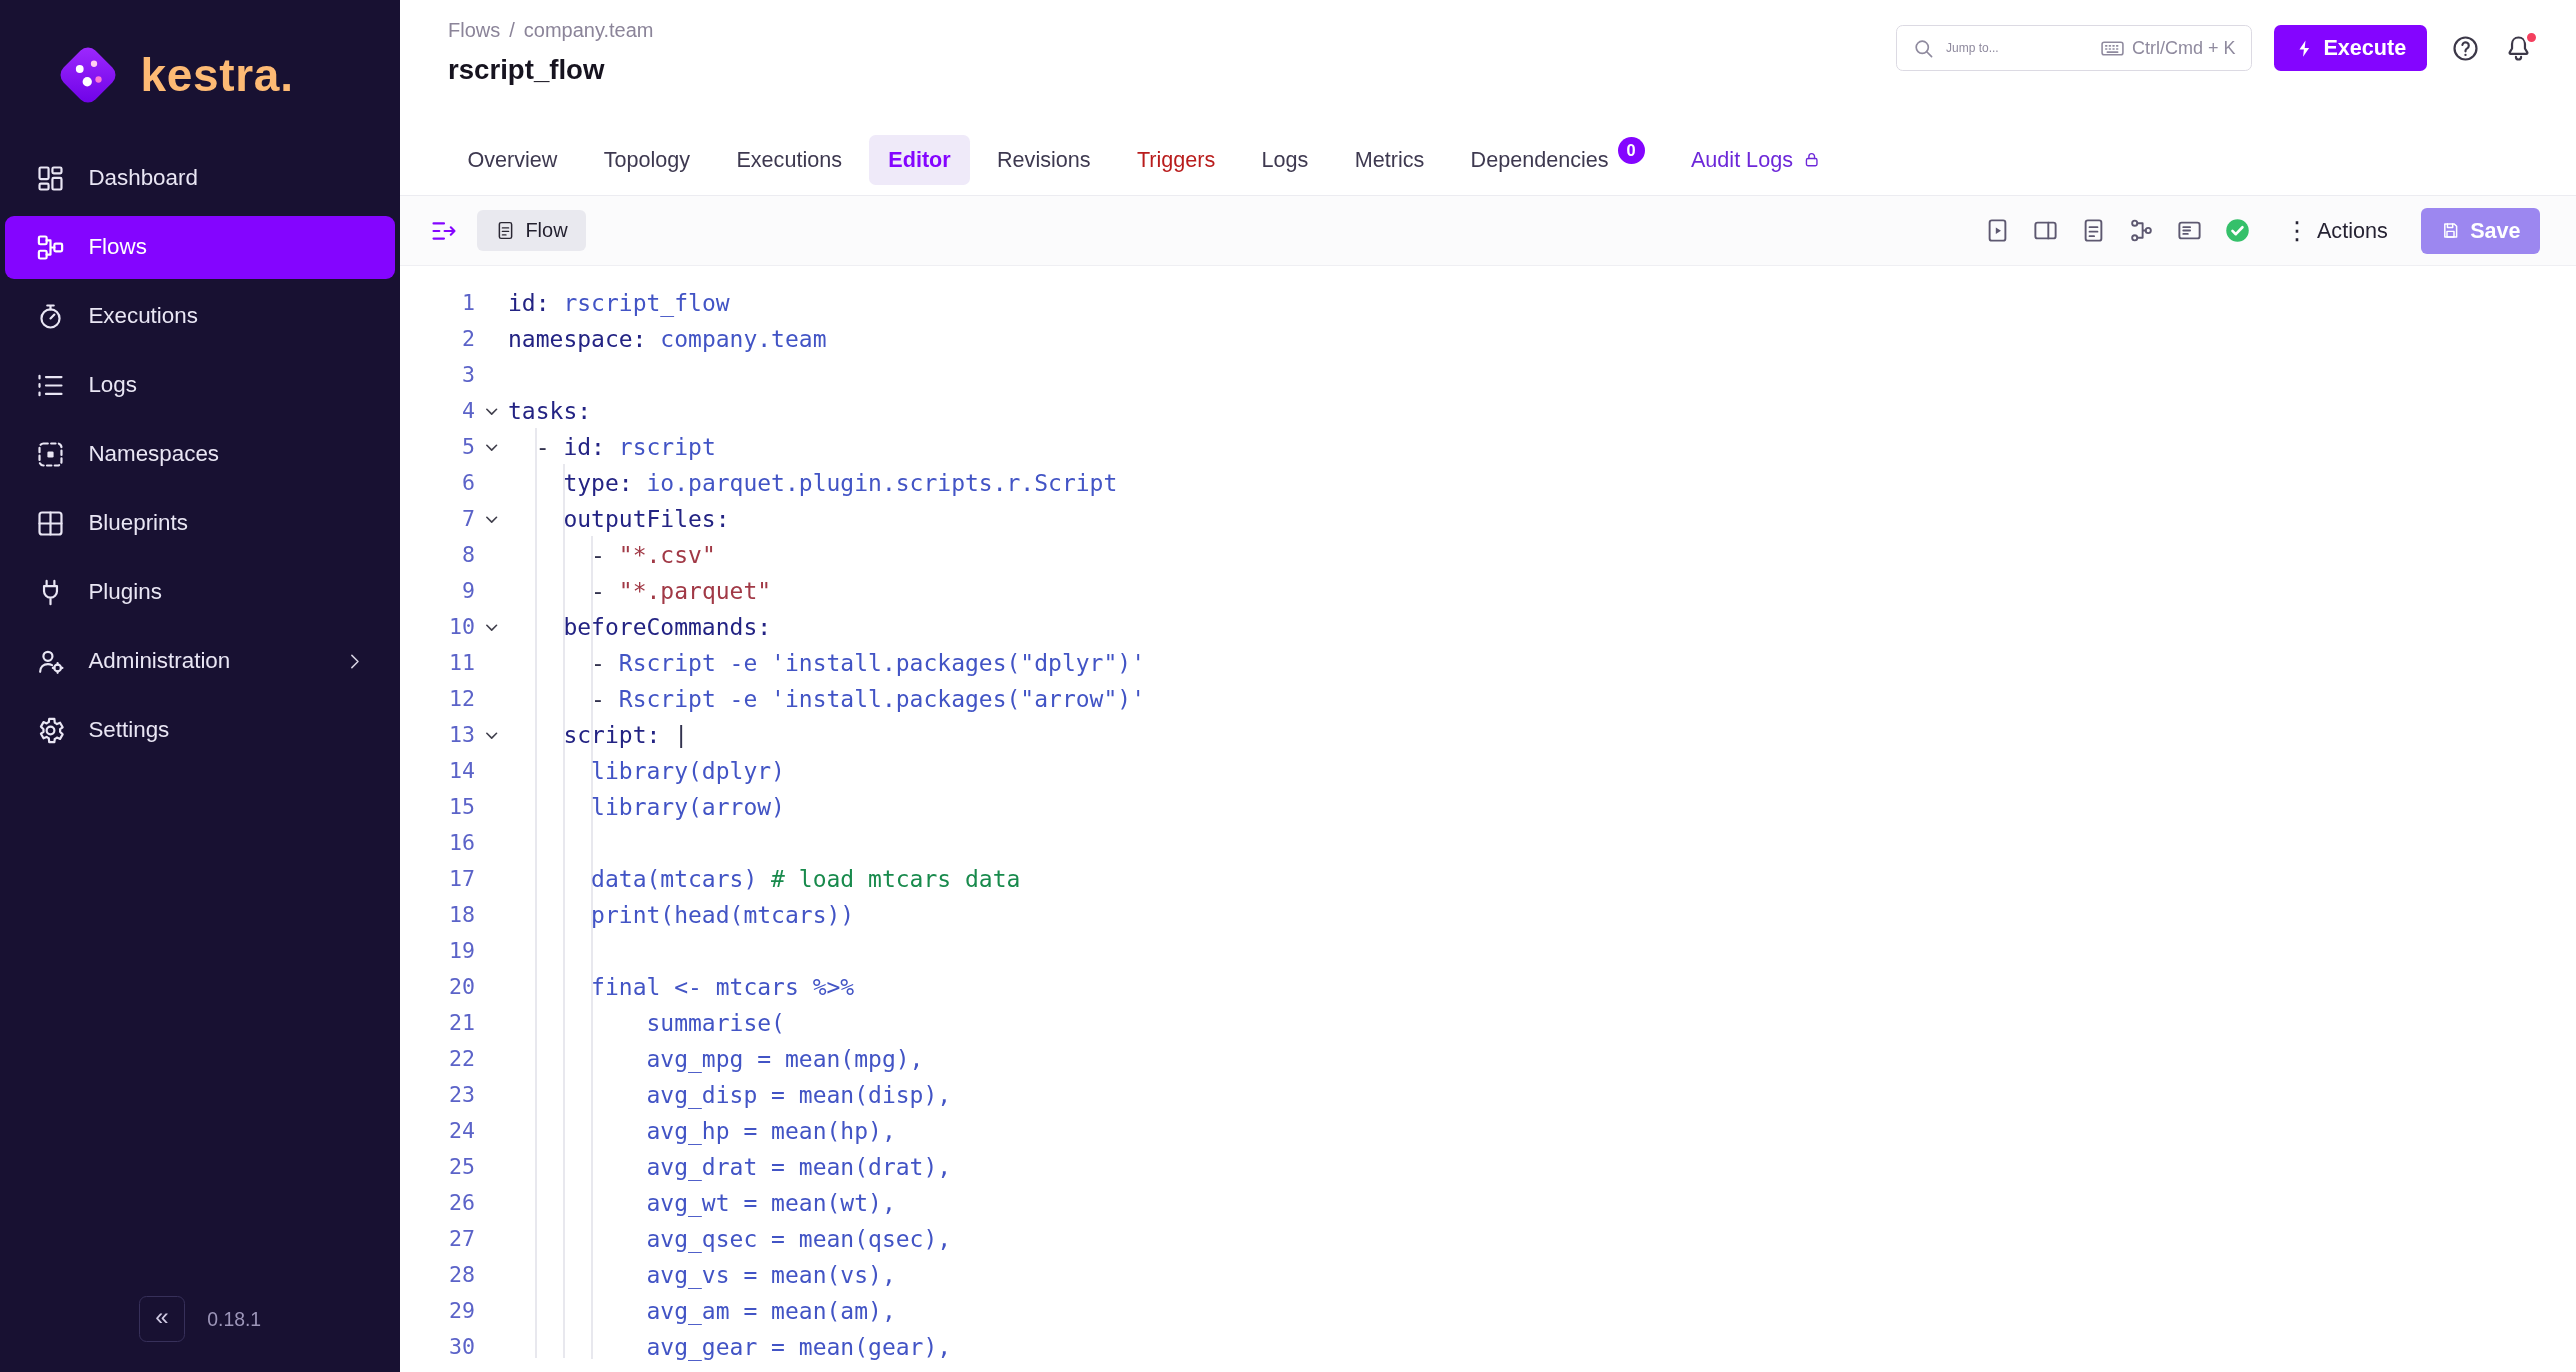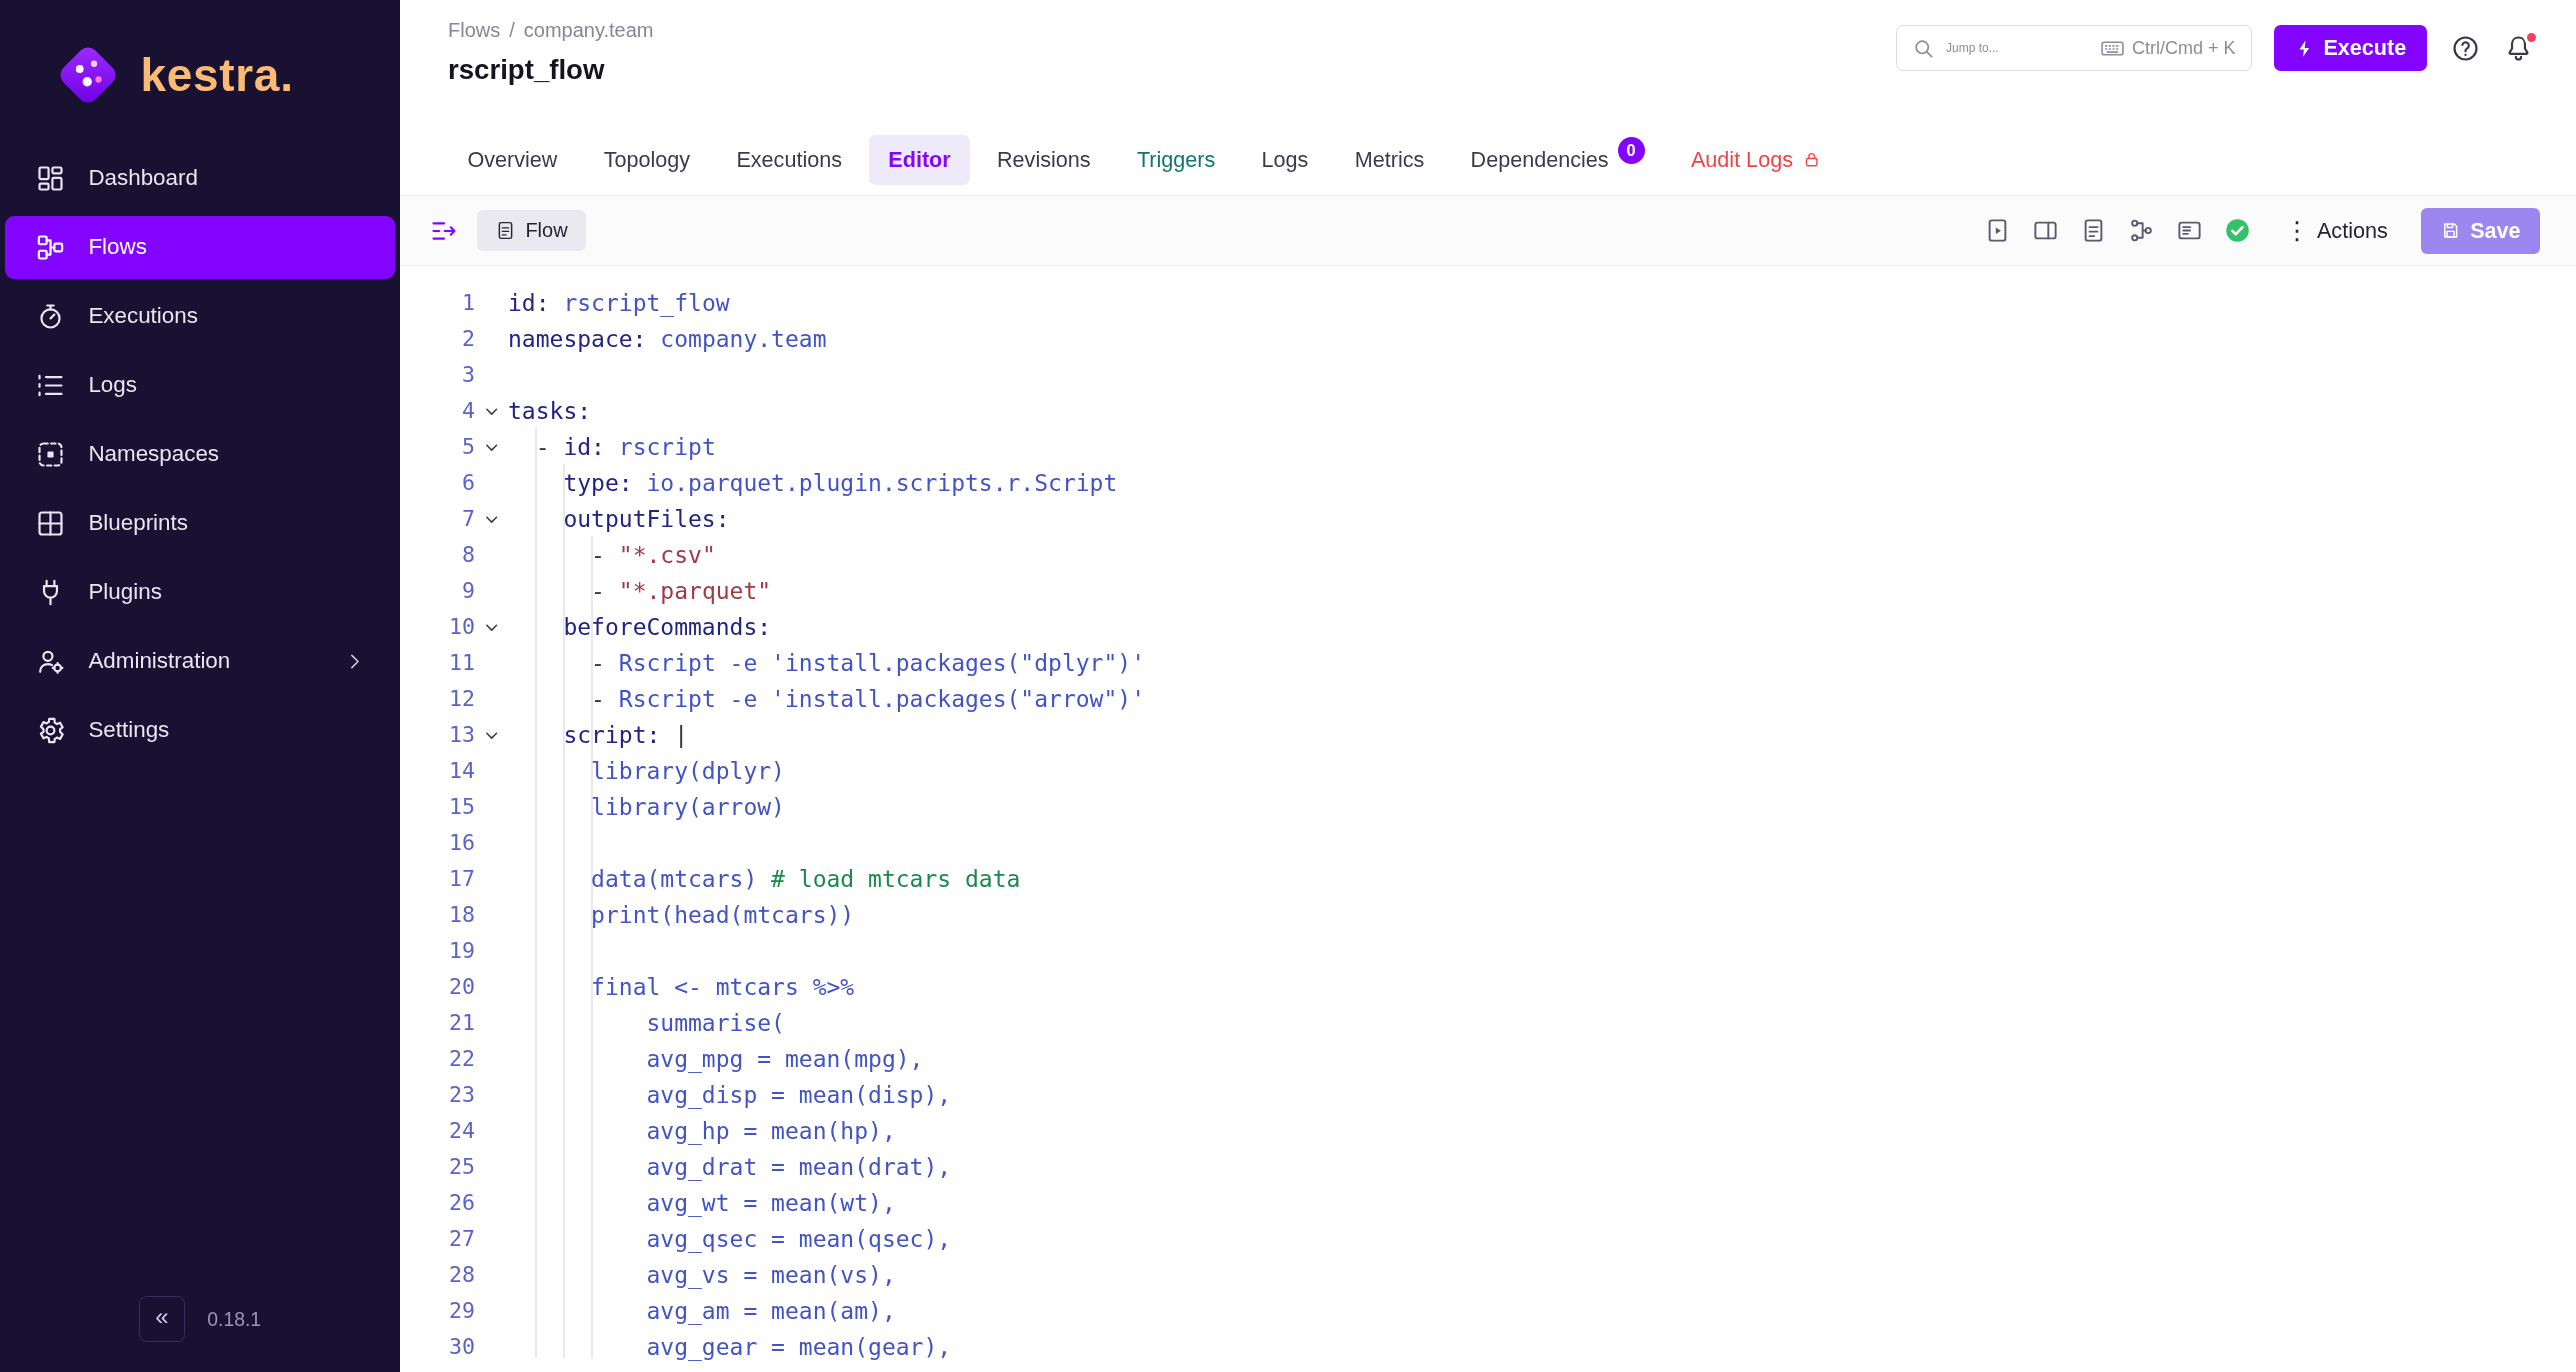--- a/index.html
+++ b/index.html
@@ -62,22 +62,22 @@
   }
   .icon-btn { background:none; border:none; padding:0; color:#3c3848; cursor:pointer; position:relative; display:flex; }
   .bell-dot { position:absolute; top:-3px; right:-4.5px; width:15px; height:15px; border-radius:50%; background:#f43f5e; border:3px solid #fff; }
 
   .tabbar { height:72px; display:flex; align-items:center; gap:7.5px; padding-left:48px; border-bottom:1.5px solid #ececf1; }
   .tab {
     font-size:21.6px; color:#3e3950; padding:12px 19.4px; border-radius:6.7px;
     cursor:pointer; font-weight:500; display:flex; align-items:center; gap:9px; white-space:nowrap;
   }
   .tab.active { background:#efeaf9; color:#8405ff; font-weight:600; }
-  .tab.accent { color:#0f766e; }
-  .tab.muted  { color:#ef4444; }
+  .tab.accent { color:#b91c1c; }
+  .tab.muted  { color:#6d28d9; }
   .tab-badge {
     min-width:27px; height:27px; border-radius:13.4px; background:#8405ff; color:#fff;
     font-size:16.4px; font-weight:600; display:flex; align-items:center; justify-content:center;
     transform:translateY(-9px); margin-left:0; padding:0 4.5px;
   }
 
   .toolbar {
     height:70px; background:#fbfbfc; border-bottom:1.5px solid #efeff3;
     display:flex; align-items:center; justify-content:space-between; padding:0 36px 0 30px;
   }

